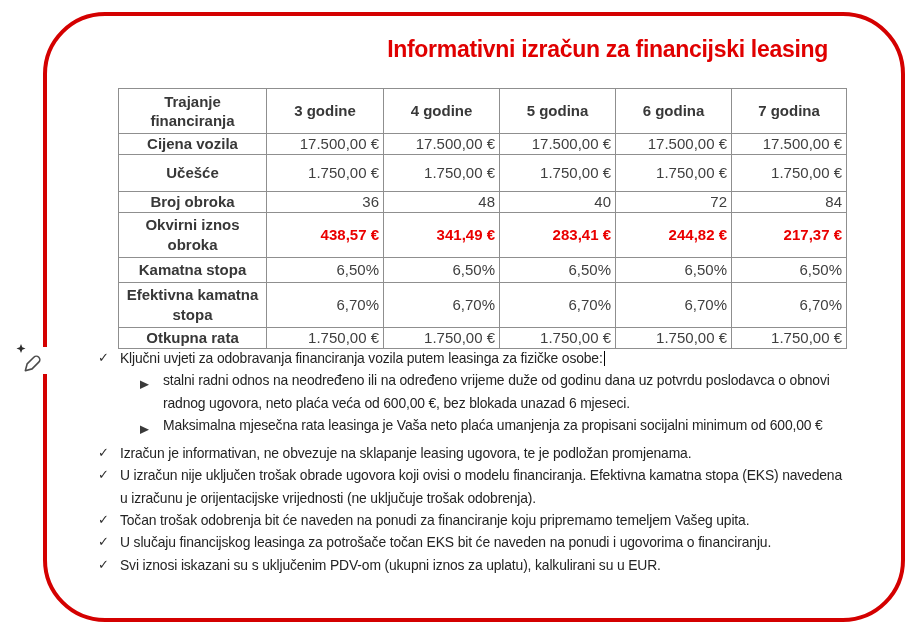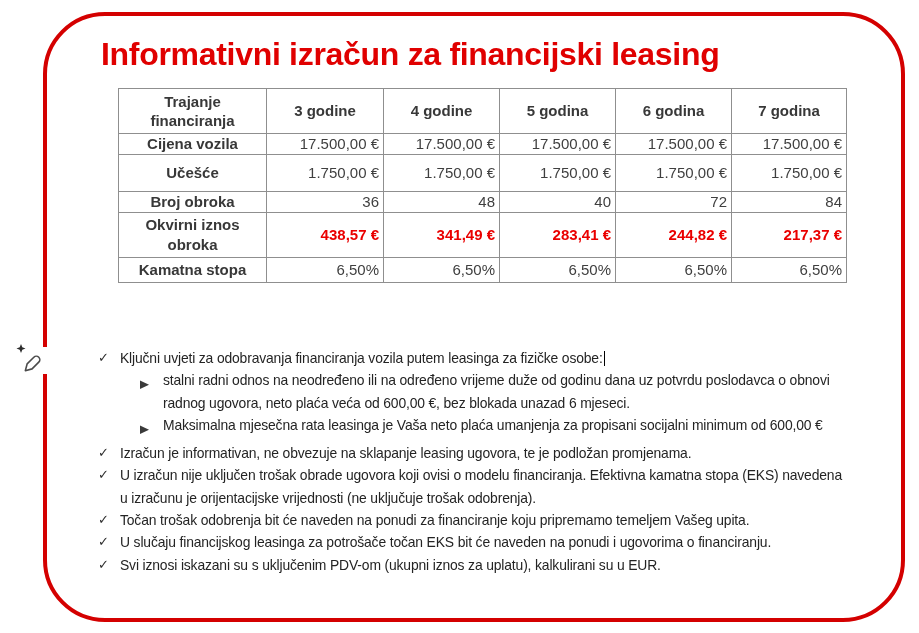--- a/index.html
+++ b/index.html
@@ -10,22 +10,22 @@
   }
   .frame {
     position:absolute; left:43px; top:12px; width:862px; height:610px; box-sizing:border-box;
     border:4px solid var(--frame-red); border-radius:62px; background:transparent;
   }
   .border-gap {
     position:absolute; left:41px; top:347px; width:9px; height:27px; background:#ffffff;
   }
   .pen-cursor { position:absolute; left:11px; top:339px; }
   .doc-title {
-    position:absolute; left:101px; top:36px; width:727px; text-align:left;
-    font-size:32px; font-weight:bold; color:var(--title-red); letter-spacing:-0.3px;
+    position:absolute; left:101px; top:36px; width:727px; text-align:right;
+    font-size:23px; font-weight:bold; color:var(--title-red); letter-spacing:-0.3px;
   }
   table.lease-table {
     position:absolute; left:101px; top:88px; border-collapse:collapse; table-layout:fixed;
     font-size:15px; color:#3f3f3f; line-height:1.3;margin-left:17px;
   }
   .lease-table th, .lease-table td {
     border:1px solid var(--table-border); padding:0 4px; box-sizing:border-box; overflow:hidden;
   }
   .lease-table th.label-col { font-weight:bold; text-align:center; color:#383838; padding:0 2px; }
   .lease-table thead th { font-weight:bold; text-align:center; color:#383838; }
@@ -124,20 +124,36 @@
         <td class="al-right val-red">217,37 €</td>
       </tr>
       <tr>
         <th class="label-col">Kamatna stopa</th>
         <td class="al-center">6,50%</td>
         <td class="al-center">6,50%</td>
         <td class="al-center">6,50%</td>
         <td class="al-center">6,50%</td>
         <td class="al-center">6,50%</td>
       </tr>
+      <tr>
+        <th class="label-col">Efektivna kamatna stopa</th>
+        <td class="al-center">6,70%</td>
+        <td class="al-center">6,70%</td>
+        <td class="al-center">6,70%</td>
+        <td class="al-center">6,70%</td>
+        <td class="al-center">6,70%</td>
+      </tr>
+      <tr>
+        <th class="label-col">Otkupna rata</th>
+        <td class="al-right">1.750,00 €</td>
+        <td class="al-right">1.750,00 €</td>
+        <td class="al-right">1.750,00 €</td>
+        <td class="al-right">1.750,00 €</td>
+        <td class="al-right">1.750,00 €</td>
+      </tr>
     </tbody>
 </table>
 
 <div class="notes" id="notes">
     <div class="note">
       <span class="marker">✓</span>
       <span class="ntext">Ključni uvjeti za odobravanja financiranja vozila putem leasinga za fizičke osobe:<span class="caret"></span></span>
     </div>
     <div class="note lvl2">
       <span class="marker"><svg width="10" height="10" viewBox="0 0 10 10">

